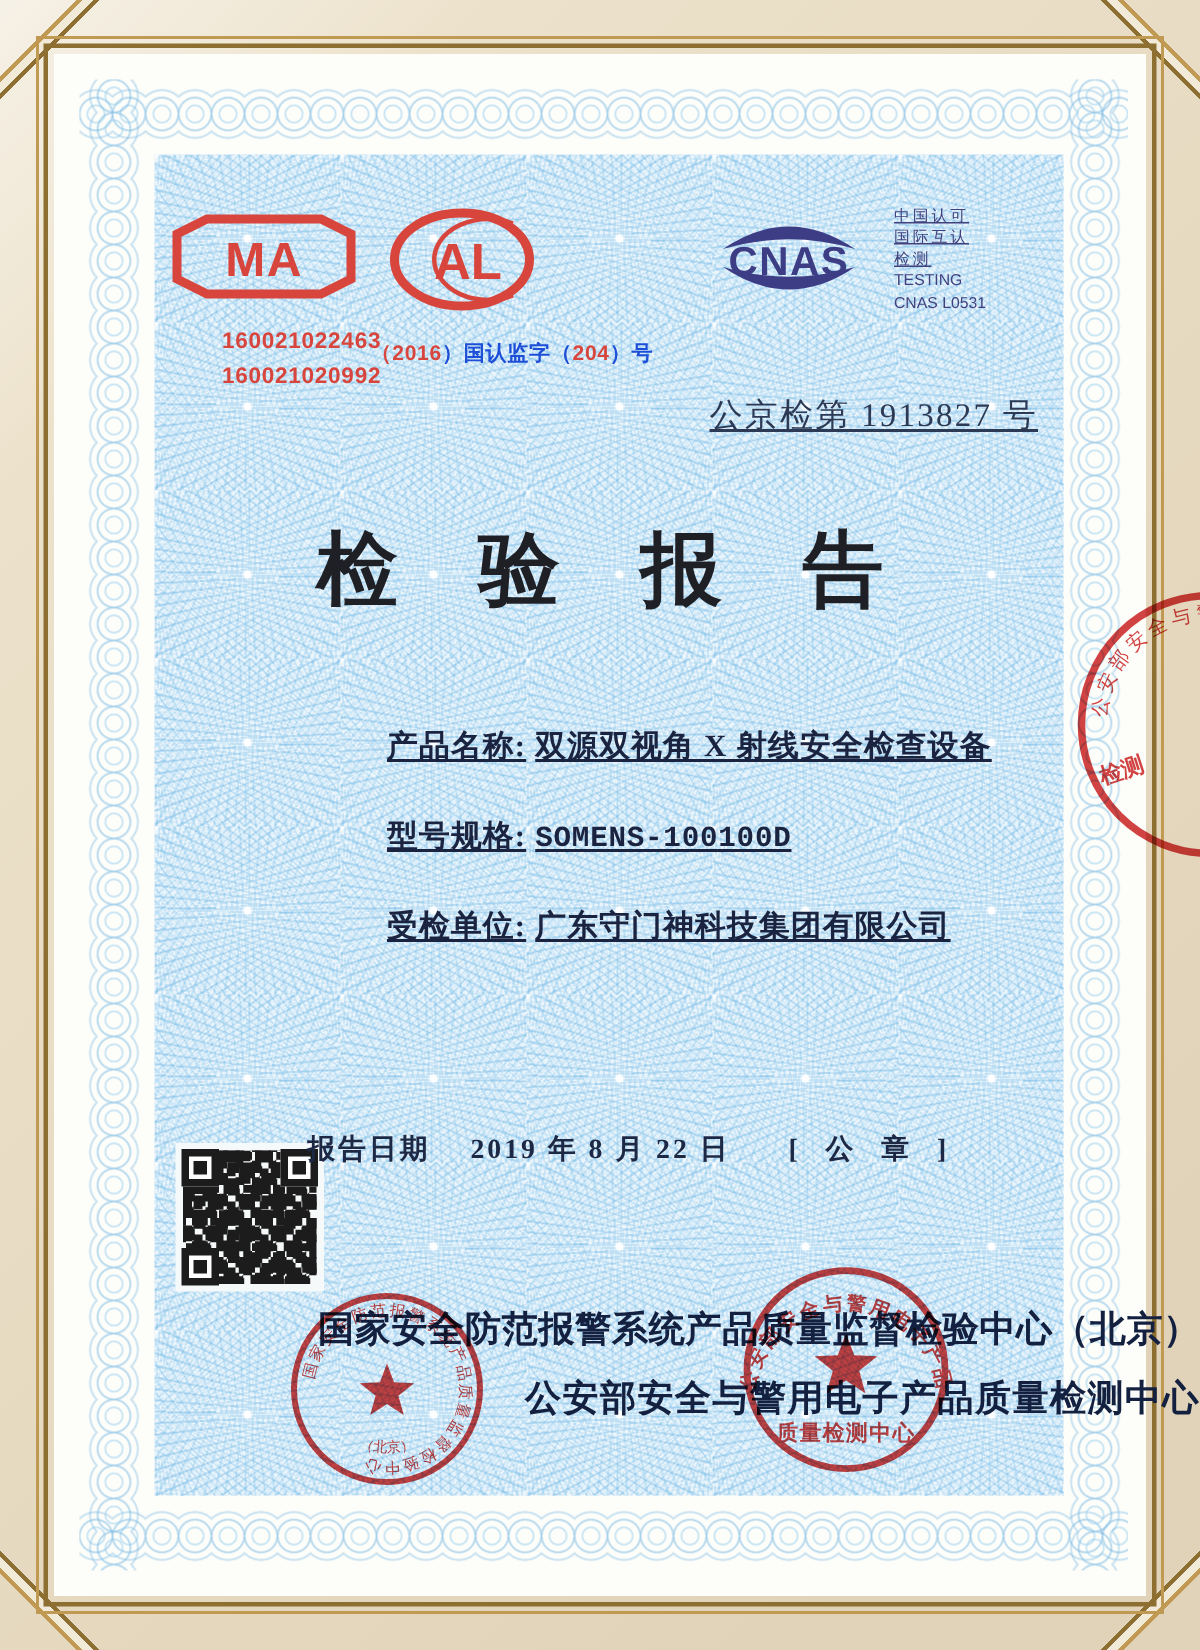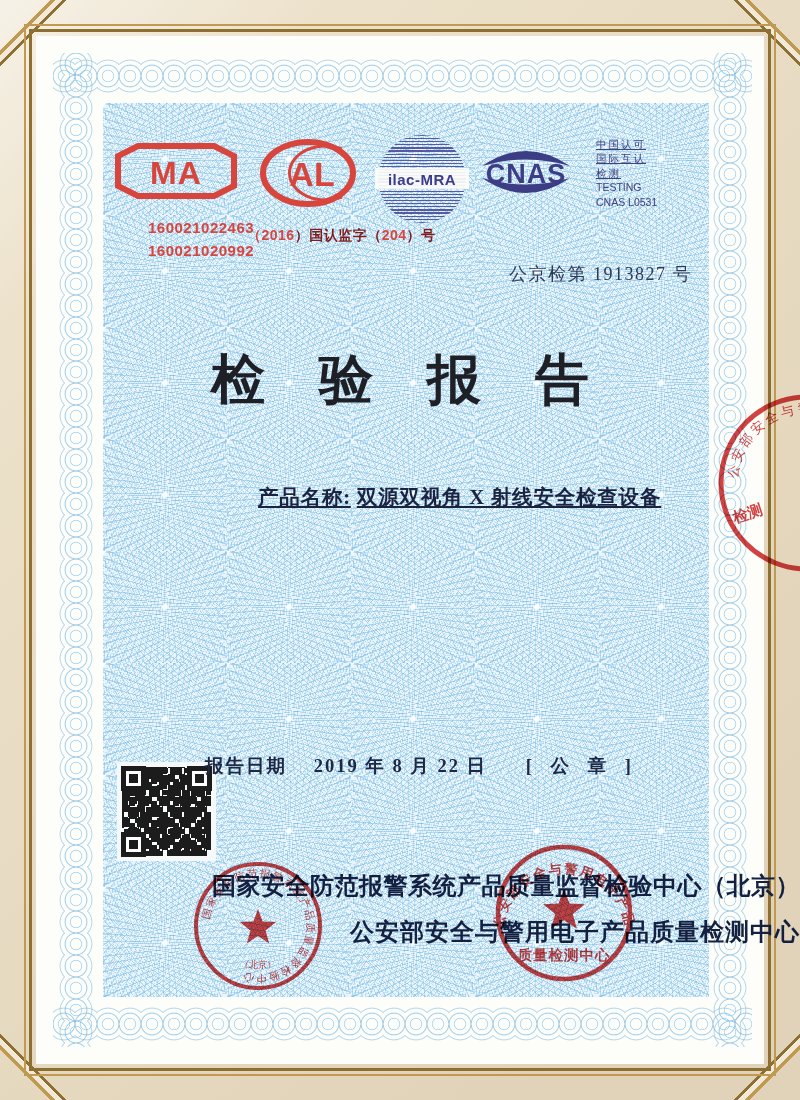--- a/index.html
+++ b/index.html
@@ -54,23 +54,23 @@
     background:repeating-linear-gradient(180deg, rgba(66,66,148,.85) 0 1.2px, rgba(66,66,148,0) 1.2px 3.1px);}
   .ilac-bandw{position:absolute;left:-3px;right:-3px;top:33px;height:21px;background:rgba(253,253,249,.92);}
   .ilac-text{position:absolute;left:0;right:0;top:36px;text-align:center;
     color:#3c3c8e;font:bold 15px "Liberation Sans",sans-serif;letter-spacing:.5px;}
   .cnas-caption{left:596px;top:137px;width:120px;color:#41417e;
     font:10.5px/1.38 "Liberation Sans",sans-serif;}
   .cnas-caption .cjk{letter-spacing:2px;text-decoration:underline;}
   .cert-numbers{left:148px;top:217px;color:#d8453c;
     font:bold 15px/1.5 "Liberation Sans",sans-serif;letter-spacing:.5px;}
   .approval{left:247px;top:227px;font:bold 14px "Liberation Sans",sans-serif;letter-spacing:.5px;}
-  .approval .red{color:#d8453c}.approval .navy{color:#7f1d1d}
+  .approval .red{color:#d8453c}.approval .navy{color:#1d4ed8}
   .report-no{left:428px;top:262px;width:264px;text-align:right;
-    font-size:18px;color:#2d3a56;letter-spacing:1.5px;}
+    font-size:22px;color:#2d3a56;letter-spacing:1.5px;text-decoration:underline;}
   .title{left:0;right:0;top:344px;text-align:center;font-weight:bold;
     font-size:54px;color:#1e2026;}
   .field{left:258px;font-size:20.5px;font-weight:600;color:#1a2340;letter-spacing:.8px;text-decoration:underline;}
   .field .value{margin-left:6px;}
   .f1{top:483px}.f2{top:543px}.f3{top:603px}.f4{top:663px}
   .mono{font-family:"Liberation Mono",monospace;font-size:19.5px;font-weight:700;letter-spacing:.5px;}
   
   .qr{left:117px;top:762px;width:99px;height:99px;background:#f6f9fa;}
   .qr-noise{position:absolute;inset:5px;
     background:
@@ -116,25 +116,20 @@
     <path d="M26,6 H102 L122,16 V46 L102,56 H26 L6,46 V16 Z" fill="none" stroke="#d8453c" stroke-width="6"></path>
     <text x="64" y="44" text-anchor="middle" fill="#d8453c" letter-spacing="1" font-family="Liberation Sans, sans-serif" font-size="32" font-weight="bold">MA</text>
   </svg>
 
   <svg class="abs logo-svg" style="left:256px;top:136px" width="104" height="74" viewBox="0 0 104 74">
     <ellipse cx="52" cy="37" rx="45" ry="31" fill="none" stroke="#d8453c" stroke-width="6"></ellipse>
     <path d="M86,13 A36,27 0 1 0 86,61" fill="none" stroke="#d8453c" stroke-width="3"></path>
     <text x="56" y="50" text-anchor="middle" fill="#d8453c" font-family="Liberation Sans, sans-serif" font-size="34" font-weight="bold">AL</text>
   </svg>
 
-  <div class="abs ilac">
-    <div class="ilac-lines"></div>
-    <div class="ilac-bandw"></div>
-    <div class="ilac-text">ilac-MRA</div>
-  </div>
 
   <svg class="abs logo-svg" style="left:474px;top:136px" width="104" height="72" viewBox="0 0 104 72">
     <path d="M8,30 Q52,0 96,30 Q52,17 8,30 Z" fill="#3d3d86"></path>
     <path d="M8,42 Q52,72 96,42 Q52,55 8,42 Z" fill="#3d3d86"></path>
     <text x="52" y="47" text-anchor="middle" fill="#3d3d86" letter-spacing="1" font-family="Liberation Sans, sans-serif" font-size="27" font-weight="bold">CNAS</text>
   </svg>
 
   <div class="abs cnas-caption">
     <div class="cjk">中国认可</div>
     <div class="cjk">国际互认</div>
@@ -151,20 +146,26 @@
   <div class="abs approval">
     <span class="red">（</span><span class="red">2016</span><span class="navy">）国认监字（</span><span class="red">204</span><span class="navy">）号</span>
   </div>
 
   <div class="abs report-no">公京检第 1913827 号</div>
 
   <div class="abs title">检　验　报　告</div>
 
   <div class="abs field f1">
     <span>产品名称:</span><span class="value">双源双视角 X 射线安全检查设备</span>
+  </div>
+  <div class="abs field f2">
+    <span>型号规格:</span><span class="value mono">SOMENS-100100D</span>
+  </div>
+  <div class="abs field f3">
+    <span>受检单位:</span><span class="value">广东守门神科技集团有限公司</span>
   </div>
 
   <div class="abs qr">
     <div class="qr-noise"></div>
     <div class="finder tl"></div>
     <div class="finder tr"></div>
     <div class="finder bl"></div>
   </div>
 
   <div class="abs date-line">

